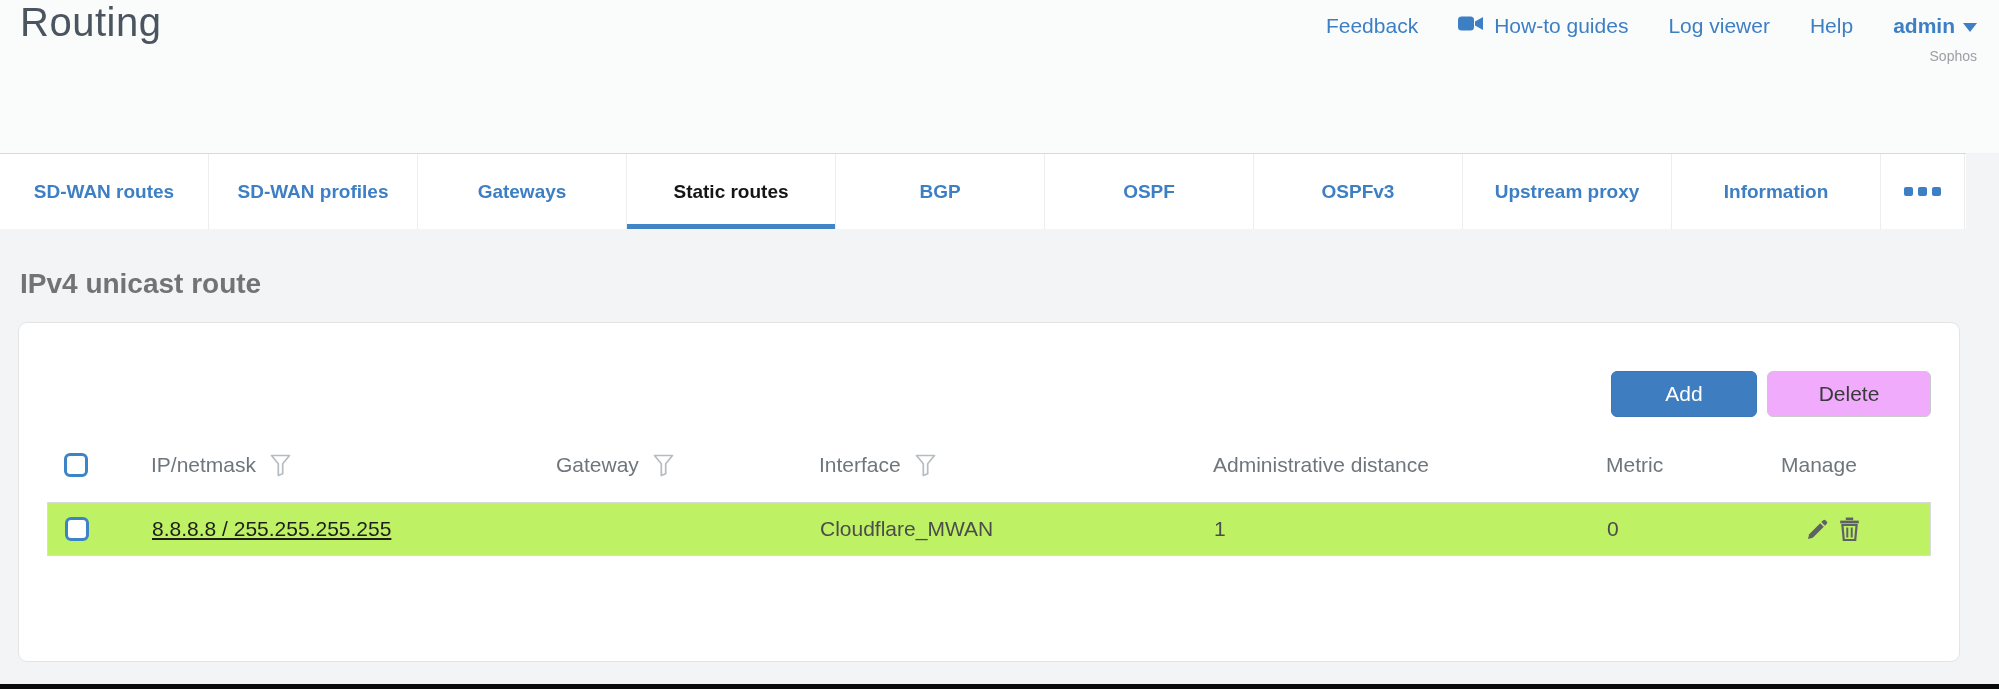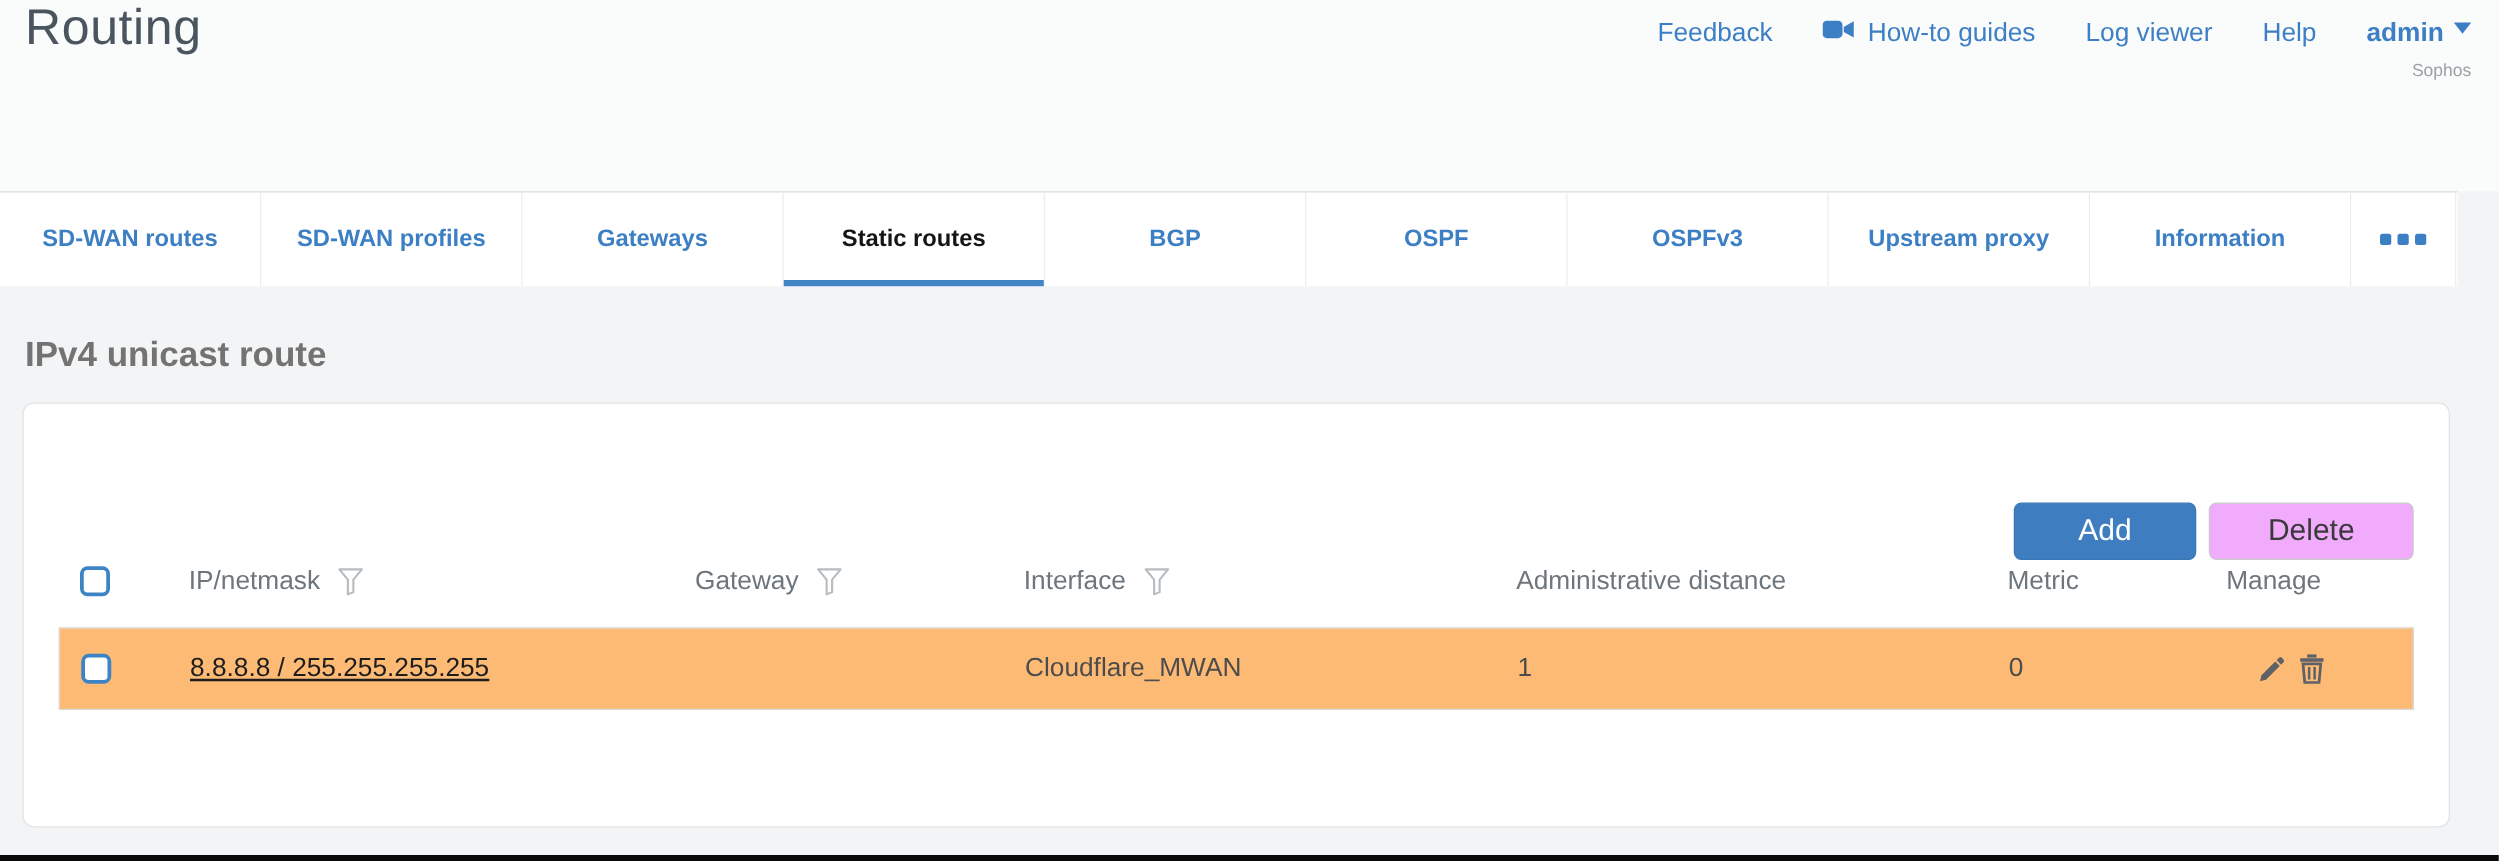--- a/index.html
+++ b/index.html
@@ -21,21 +21,21 @@
   .page-title {
     position:absolute; left:20px; top:0px;
     font-size:40px; font-weight:400; color:#4a5560; letter-spacing:0.5px;
   }
   .top-nav {
     position:absolute; top:14px; right:22px;
     display:flex; align-items:center; gap:40px;
     font-size:21px; color:#3d7fc4;
   }
   .nav-link { cursor:pointer; white-space:nowrap; display:flex; align-items:center; gap:10px; }
-  .nav-user { font-weight:700; display:flex; align-items:flex-start; gap:8px; cursor:pointer; }
+  .nav-user { font-weight:700; display:flex; align-items:center; gap:8px; cursor:pointer; }
   .caret-down {
     width:0; height:0; display:inline-block;
     border-left:7px solid transparent; border-right:7px solid transparent;
     border-top:9px solid #3d7fc4; margin-top:3px;
   }
   .org-label {
     position:absolute; top:48px; right:22px;
     font-size:14px; color:#9aa0a5;
   }
 
@@ -70,40 +70,40 @@
     position:absolute; top:322px; left:18px; width:1942px; height:340px;
     background:#ffffff; border:1px solid #e3e4e5; border-radius:9px;
   }
   .card-actions {
     position:absolute; top:48px; right:28px;
     display:flex; gap:10px;
   }
   .btn {
     height:46px; border-radius:6px;
     display:flex; align-items:center; justify-content:center;
-    font-size:24px; cursor:pointer; font-family:inherit;margin-top:31px;
+    font-size:21px; cursor:pointer; font-family:inherit;
   }
   .btn-add { width:146px; background:#3e7dbf; border:1px solid #3a77b7; color:#ffffff; }
   .btn-delete { width:164px; background:#f0abfc; border:1px solid #c9cacb; color:#3a3a3a; }
 
   .table-area { position:absolute; top:118px; left:28px; right:28px; }
   .grid-row {
     display:grid;
     grid-template-columns:104px 405px 263px 394px 393px 175px 1fr;
     align-items:center;
   }
   .thead { height:48px; color:#6e767d; font-size:21px; }
   .th { display:flex; align-items:center; gap:14px; }
   .checkbox {
     width:24px; height:24px; margin-left:17px;
     border:3px solid #3d84c6; border-radius:6px; background:#fff; cursor:pointer;
   }
   .data-row {
-    margin-top:13px; height:66px;
-    border:1px solid #d9dadb; background:#fdba74;
+    margin-top:13px; height:54px;
+    border:1px solid #d9dadb; background:#bef264;
     font-size:21px; color:#4c4c4c;
   }
   .route-link { color:#1d1d1d; text-decoration:underline; cursor:pointer; }
   .manage-cell { display:flex; align-items:center; gap:10px; padding-left:24px; }
   .icon-btn { cursor:pointer; display:flex; align-items:center; }
 
   .filter-icon svg { display:block; }
 
   .bottom-bar {
     position:absolute; left:0; bottom:0; width:1999px; height:5px; background:#0a0a0a;

